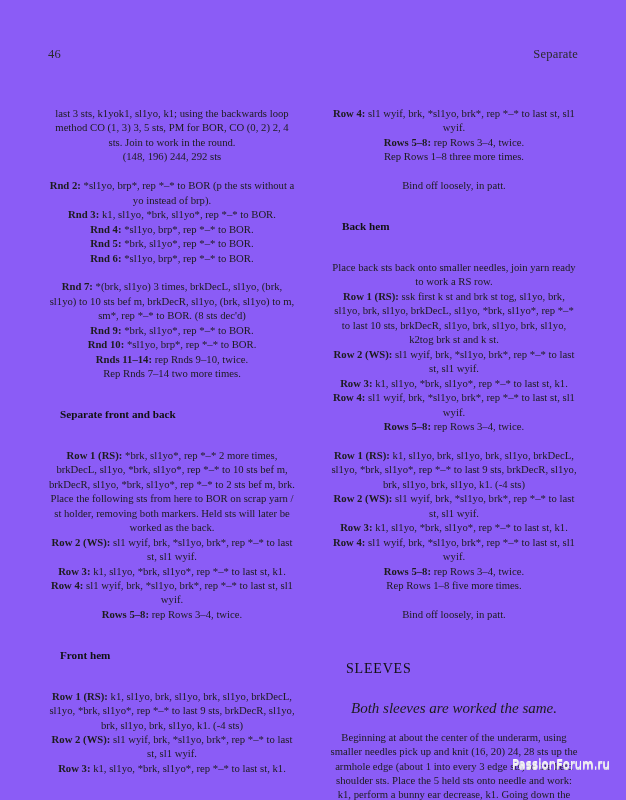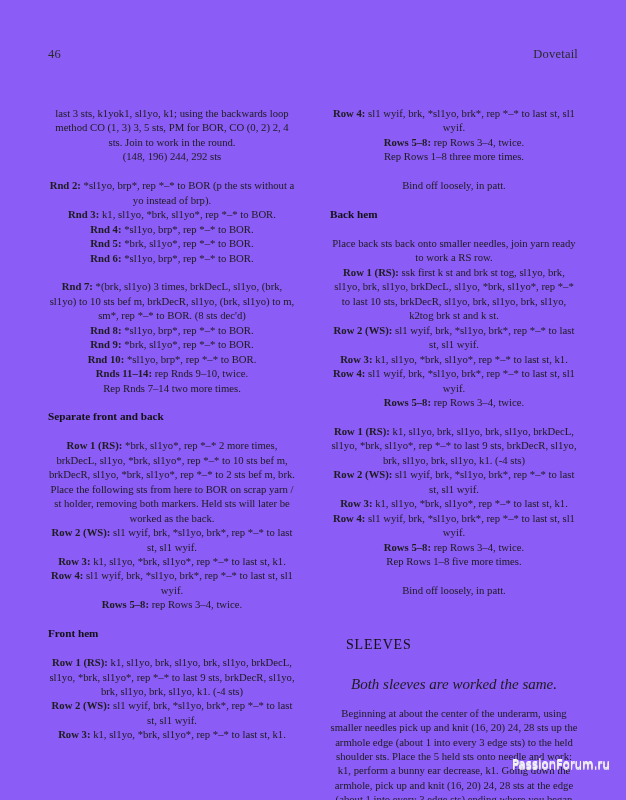--- a/index.html
+++ b/index.html
@@ -66,21 +66,21 @@
     text-align: center;
     color: #1c1c1c;
     -webkit-font-smoothing: antialiased;
   }
   .gap  { height: 14.45px; }
   .gap-s { height: 8px; }
 
   .lbl { font-weight: bold; }
 
   h2.sec {
-    margin: 0;
+    margin: 12px;
     font-size: 11.2px;
     font-weight: bold;
     line-height: 14.45px;
     color: #111;
   }
   h2.bigsec {
     margin: 16px;
     font-size: 14px;
     font-weight: normal;
     line-height: 17px;
@@ -106,36 +106,35 @@
     user-select: none;
   }
 </style>
 </head>
 <body>
 
 <div class="page">
 
   <div class="runhead">
     <span class="folio">46</span>
-    <span class="booktitle">Dovetail</span>
+    <span class="booktitle">Separate</span>
   </div>
 
   <div class="columns">
     <div class="col col-left" id="col-left">
         <p>last 3 sts, k1yok1, sl1yo, k1; using the backwards loop method CO (1, 3) 3, 5 sts, PM for BOR, CO (0, 2) 2, 4 sts. Join to work in the round.</p>
         <p>(148, 196) 244, 292 sts</p>
         <div class="gap"></div>
         <p class="blk"><span class="lbl">Rnd 2:</span><span> *sl1yo, brp*, rep *–* to BOR (p the sts without a yo instead of brp).</span></p>
         <p class="blk"><span class="lbl">Rnd 3:</span><span> k1, sl1yo, *brk, sl1yo*, rep *–* to BOR.</span></p>
         <p class="blk"><span class="lbl">Rnd 4:</span><span> *sl1yo, brp*, rep *–* to BOR.</span></p>
         <p class="blk"><span class="lbl">Rnd 5:</span><span> *brk, sl1yo*, rep *–* to BOR.</span></p>
         <p class="blk"><span class="lbl">Rnd 6:</span><span> *sl1yo, brp*, rep *–* to BOR.</span></p>
         <div class="gap"></div>
         <p class="blk"><span class="lbl">Rnd 7:</span><span> *(brk, sl1yo) 3 times, brkDecL, sl1yo, (brk, sl1yo) to 10 sts bef m, brkDecR, sl1yo, (brk, sl1yo) to m, sm*, rep *–* to BOR. (8 sts dec'd)</span></p>
-        <p class="blk"><span class="lbl">Rnd 8:</span><span> *sl1yo, brp*, rep *–* to BOR.</span></p>
         <p class="blk"><span class="lbl">Rnd 9:</span><span> *brk, sl1yo*, rep *–* to BOR.</span></p>
         <p class="blk"><span class="lbl">Rnd 10:</span><span> *sl1yo, brp*, rep *–* to BOR.</span></p>
         <p class="blk"><span class="lbl">Rnds 11–14:</span><span> rep Rnds 9–10, twice.</span></p>
         <p>Rep Rnds 7–14 two more times.</p>
         <div class="gap"></div>
         <h2 class="sec">Separate front and back</h2>
         <div class="gap"></div>
         <p class="blk"><span class="lbl">Row 1 (RS):</span><span> *brk, sl1yo*, rep *–* 2 more times, brkDecL, sl1yo, *brk, sl1yo*, rep *–* to 10 sts bef m, brkDecR, sl1yo, *brk, sl1yo*, rep *–* to 2 sts bef m, brk. Place the following sts from here to BOR on scrap yarn / st holder, removing both markers. Held sts will later be worked as the back.</span></p>
         <p class="blk"><span class="lbl">Row 2 (WS):</span><span> sl1 wyif, brk, *sl1yo, brk*, rep *–* to last st, sl1 wyif.</span></p>
         <p class="blk"><span class="lbl">Row 3:</span><span> k1, sl1yo, *brk, sl1yo*, rep *–* to last st, k1.</span></p>

